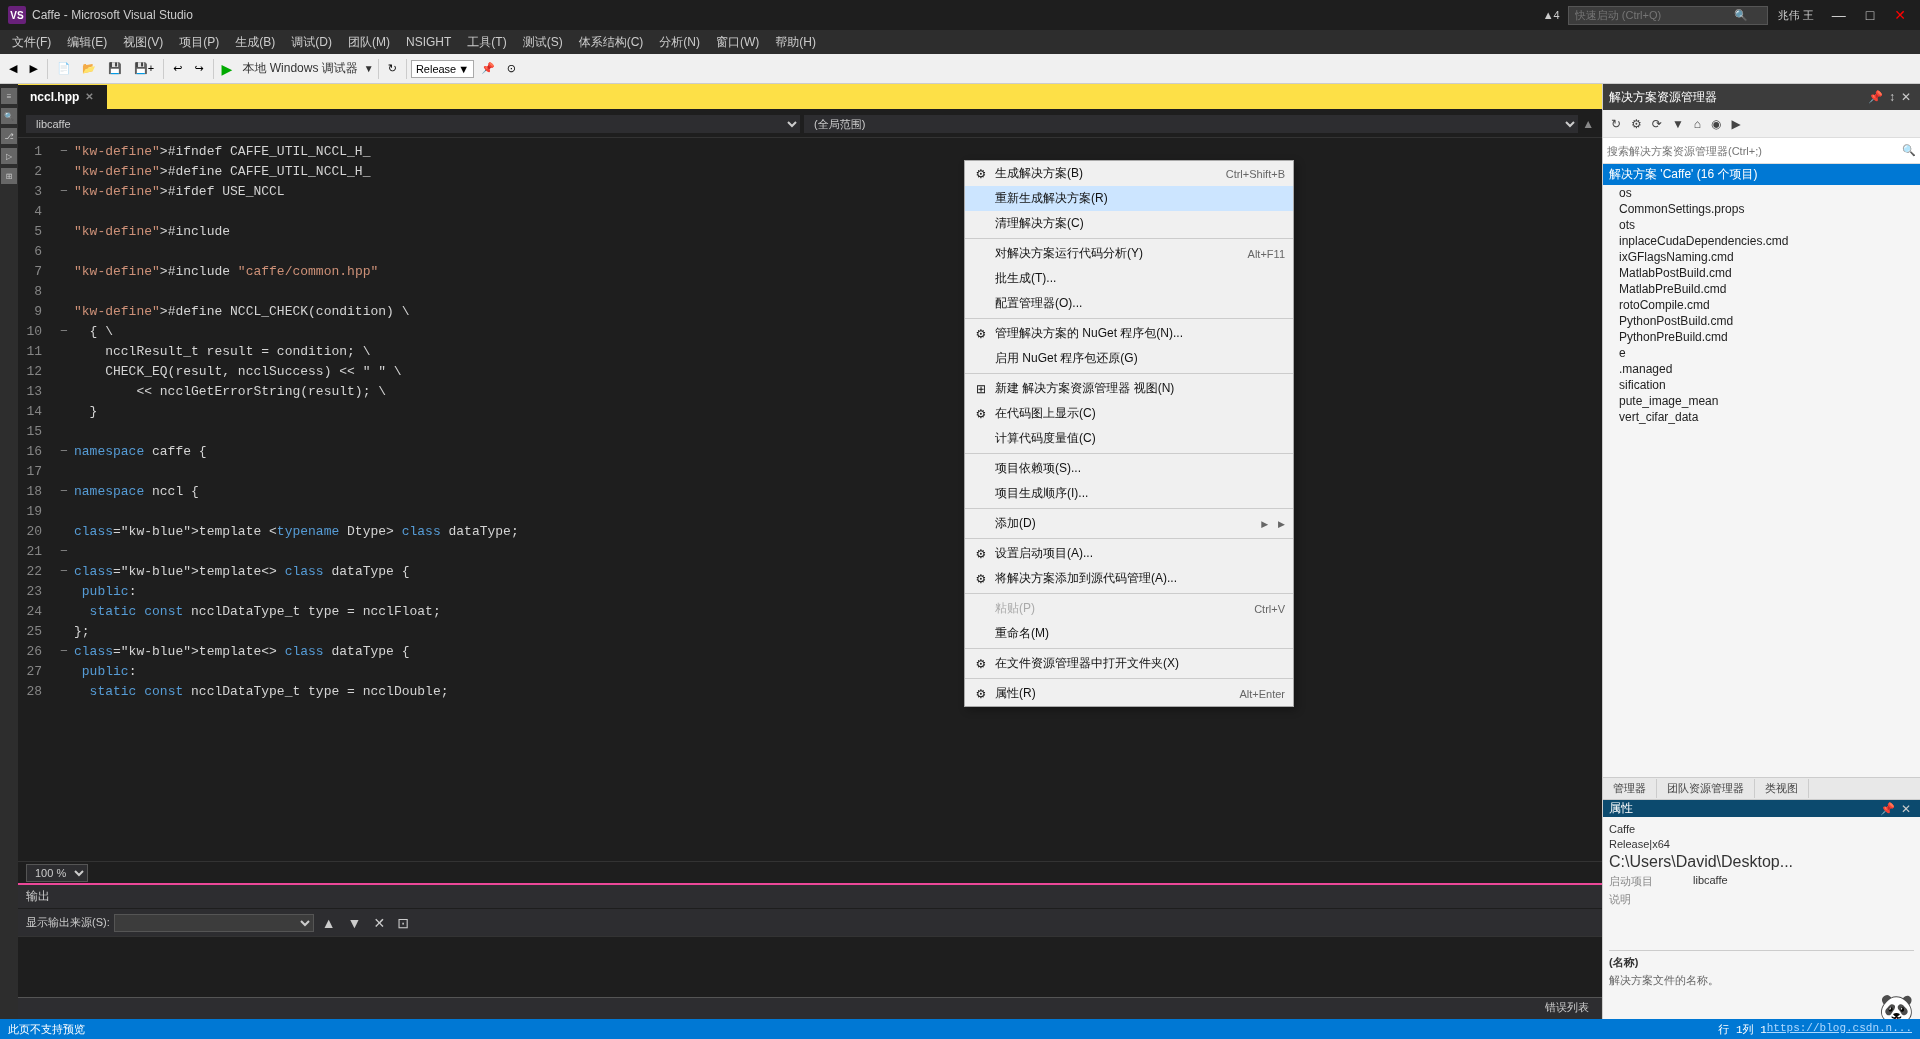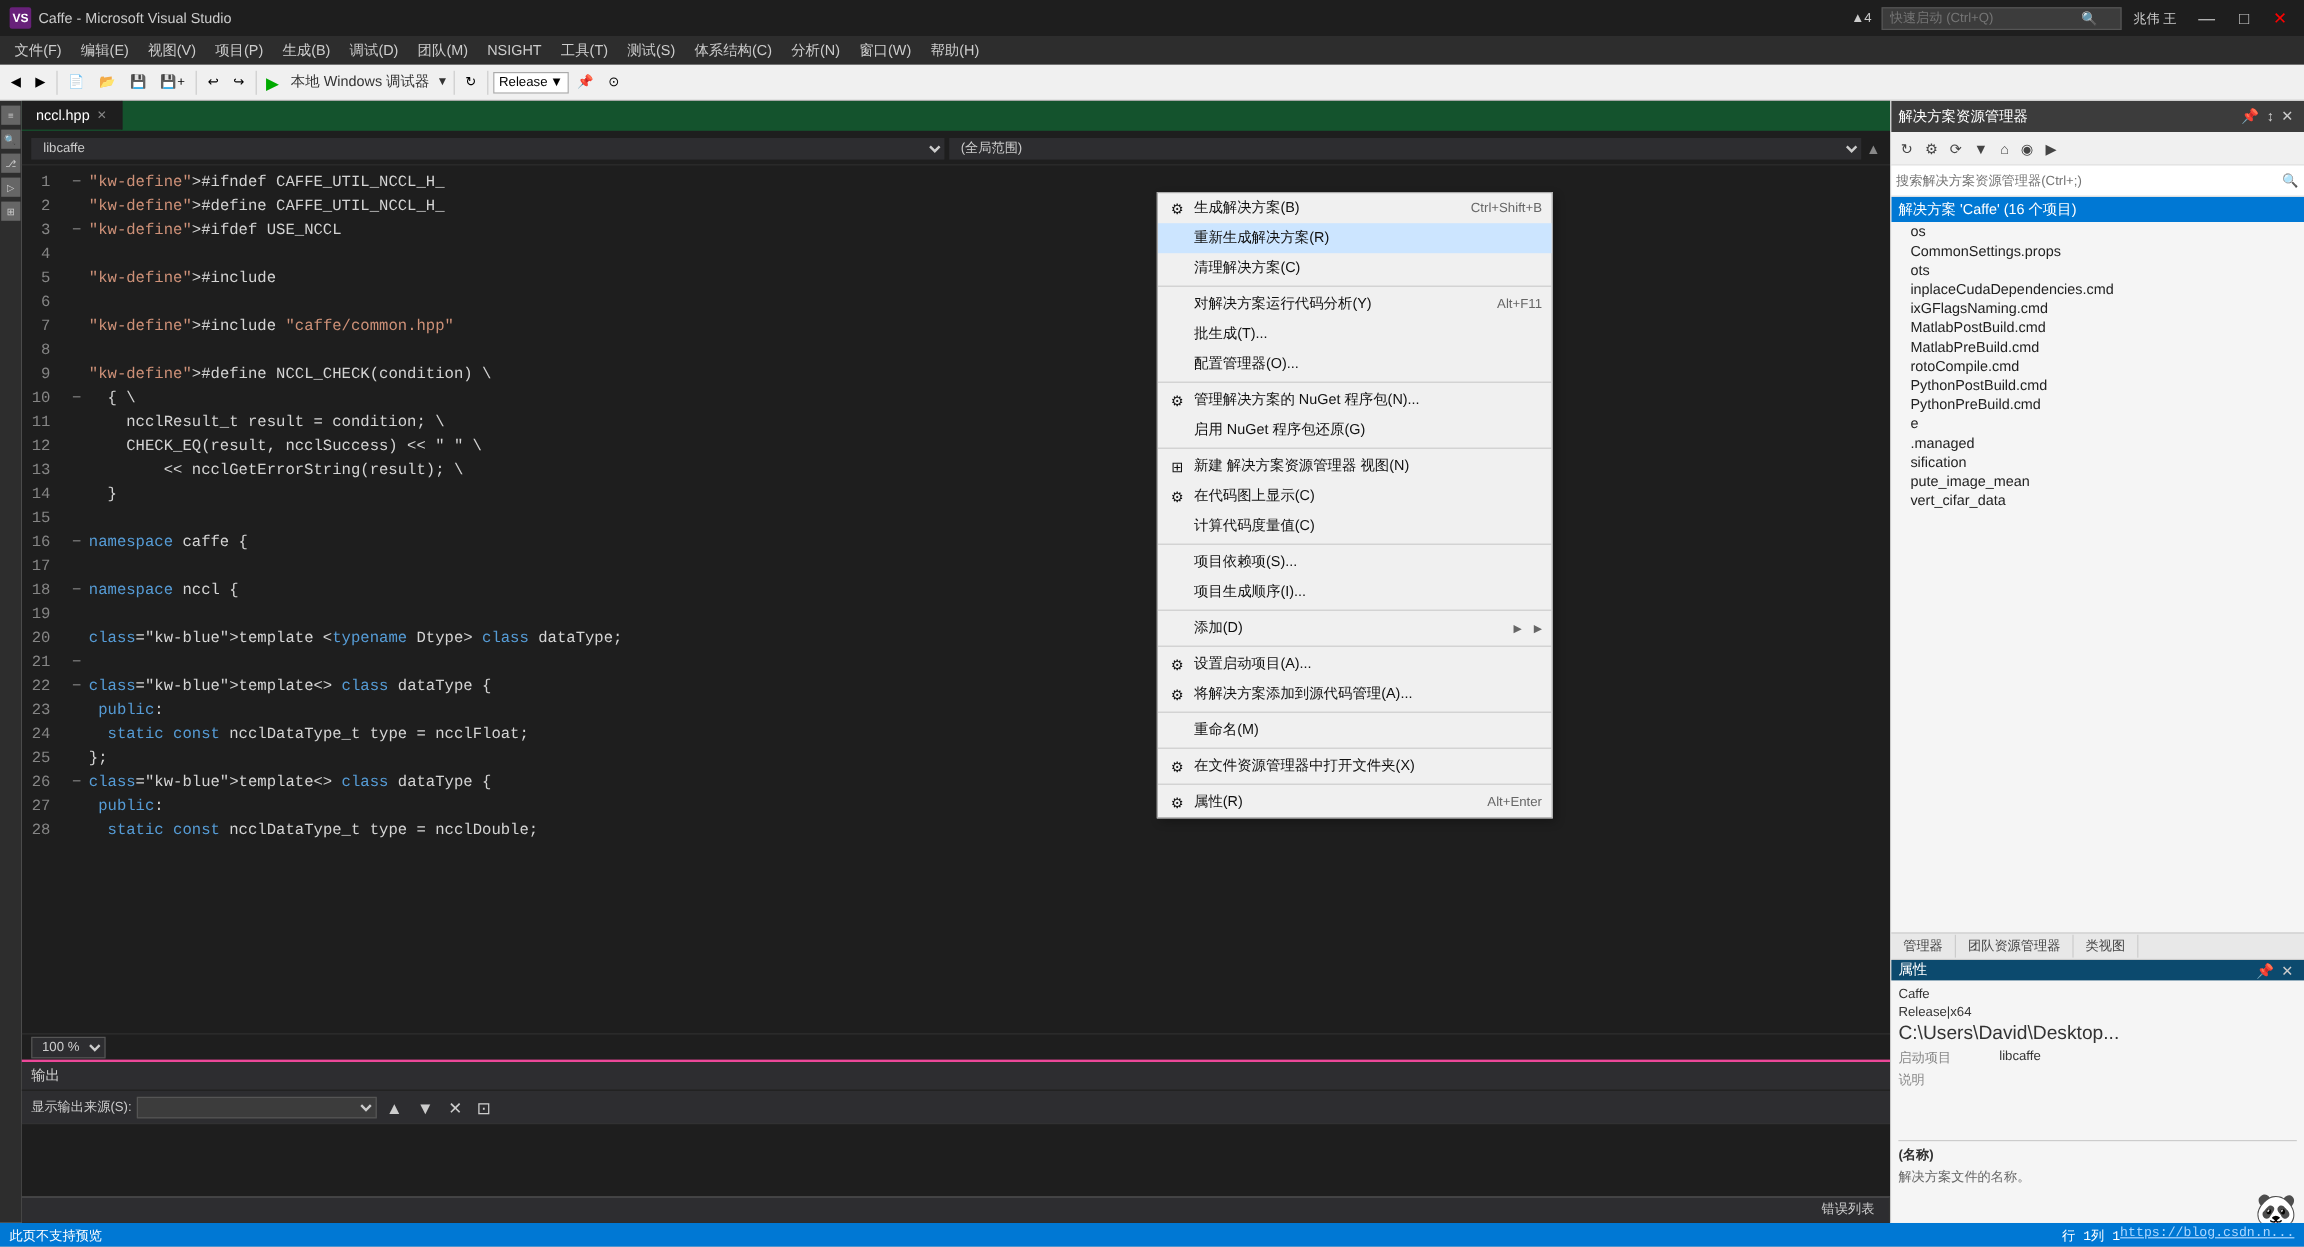--- a/index.html
+++ b/index.html
@@ -108,24 +108,25 @@
       flex: 1;
       display: flex;
       flex-direction: column;
       background: #1e1e1e;
       overflow: hidden;
     }
 
     
     #tab-bar {
       height: 26px;
-      background: #14532d;
-      display: flex;
-      align-items: flex-start;
+      background: #fde047;
+      display: flex;
+      align-items: center;
       border-bottom: 1px solid #1e1e1e;
+      font-weight: bold;
     }
     .editor-tab {
       height: 24px;
       padding: 0 12px;
       display: flex; align-items: center; gap: 6px;
       font-size: 12px;
       cursor: pointer;
       border-right: 1px solid #1e1e1e;
       background: #2d2d30;
       color: #ccc;
@@ -234,21 +235,21 @@
       border-top: 1px solid #555;
       flex-direction: column;
     }
     .bottom-tab {
       padding: 2px 12px; font-size: 11px; color: #ccc; cursor: pointer;
       border-right: 1px solid #333;
     }
 
     
     #right-panel {
-      width: 345px;
+      width: 318px;
       background: #f5f5f5;
       border-left: 1px solid #ccc;
       display: flex;
       flex-direction: column;
       overflow: hidden;
     }
 
     
     #sol-header {
       height: 26px;
@@ -808,20 +809,25 @@
       <span class="ctx-icon">⚙</span>
       <span class="ctx-label">设置启动项目(A)...</span>
     </div>
     <div class="ctx-item">
       <span class="ctx-icon">⚙</span>
       <span class="ctx-label">将解决方案添加到源代码管理(A)...</span>
     </div>
     <div class="ctx-sep"></div>
     <div class="ctx-item">
       <span class="ctx-icon"></span>
+      <span class="ctx-label" style="color: rgb(170, 170, 170);">粘贴(P)</span>
+      <span class="ctx-shortcut">Ctrl+V</span>
+    </div>
+    <div class="ctx-item">
+      <span class="ctx-icon"></span>
       <span class="ctx-label">重命名(M)</span>
     </div>
     <div class="ctx-sep"></div>
     <div class="ctx-item">
       <span class="ctx-icon">⚙</span>
       <span class="ctx-label">在文件资源管理器中打开文件夹(X)</span>
     </div>
     <div class="ctx-sep"></div>
     <div class="ctx-item">
       <span class="ctx-icon">⚙</span>

